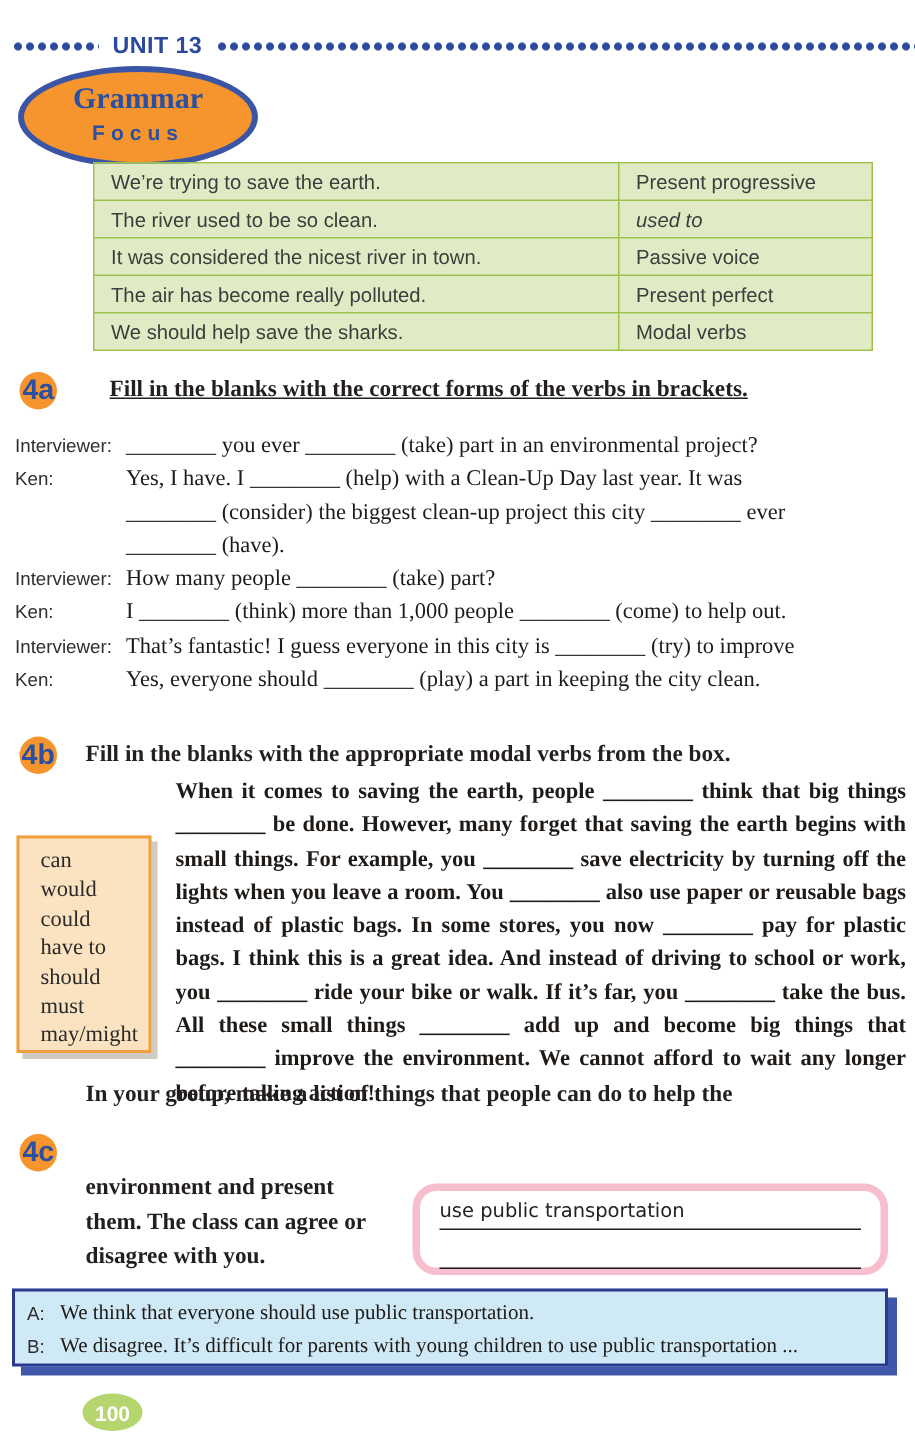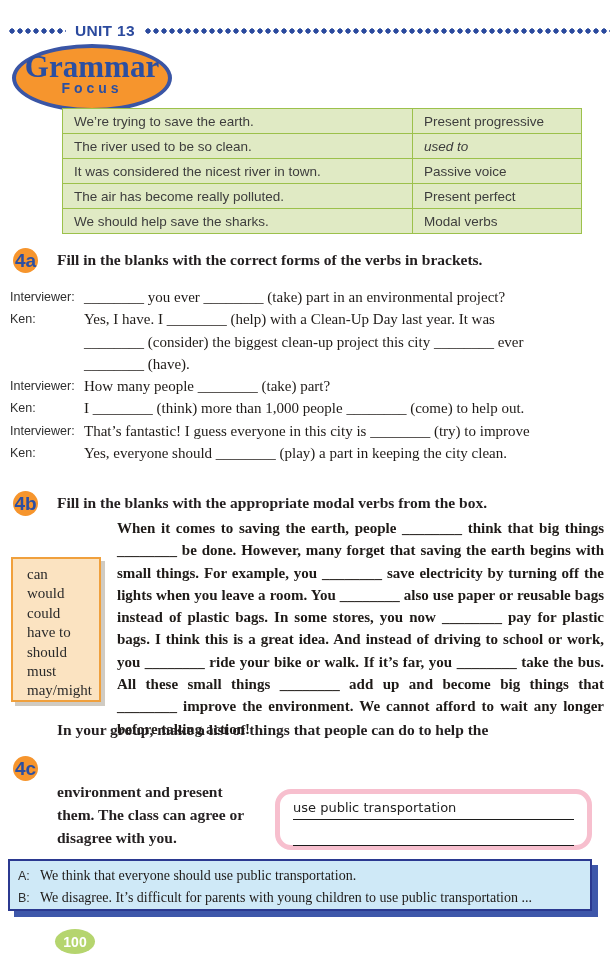--- a/index.html
+++ b/index.html
@@ -11,41 +11,41 @@
   .dotline{height:8px;background-image:radial-gradient(circle at 4px 4px,#2b4a9e 2.4px,rgba(43,74,158,0) 2.9px);
            background-size:8px 8px;background-repeat:repeat-x;background-position:left center;}
   .dots-left{width:58px;margin-right:9px;}
   .dots-right{flex:1;margin-left:9px;}
   .unit-label{font-family:"Liberation Sans",sans-serif;font-weight:bold;font-size:15.5px;
               color:#2b4a9e;letter-spacing:.3px;white-space:nowrap;}
 
   
   .grammar-badge{position:absolute;left:12px;top:44px;width:152px;height:60px;background:#f6952d;
                  border:4px solid #3a55a5;border-radius:50%;text-align:center;}
-  .gf-title{margin-top:5px;font-family:"Liberation Serif",serif;font-weight:bold;font-size:31px;
+  .gf-title{margin-top:5px;font-family:"Liberation Serif",serif;font-weight:bold;font-size:20px;
             line-height:27px;color:#2b4fa2;}
   .gf-subtitle{font-family:"Liberation Sans",sans-serif;font-weight:bold;font-size:14px;
                letter-spacing:4px;color:#2b4fa2;line-height:16px;}
 
   
   .grammar-table{position:absolute;left:62px;top:108px;width:520px;border-collapse:collapse;}
   .grammar-table td{border:1.6px solid #9cc14b;background:#e0eac4;height:24px;padding:0 11px;
                     font-family:"Liberation Sans",sans-serif;font-size:13.5px;color:#3d3d3d;}
   .grammar-table td.form{width:146px;}
   .italic{font-style:italic;}
 
   
   .sec-badge{position:absolute;width:25px;height:25px;border-radius:50%;background:#f6952d;
              color:#2b4fa2;font-family:"Liberation Sans",sans-serif;font-weight:bold;font-size:19px;
              display:flex;align-items:center;justify-content:center;}
   #badge-4a{left:13px;top:248px;}
   #badge-4b{left:13px;top:491px;}
   #badge-4c{left:13px;top:756px;}
   .sec-heading{position:absolute;font-weight:bold;font-size:15.5px;color:#231f20;}
-  #heading-4a{left:57px;top:251px;}
+  #heading-4a{left:73px;top:251px;text-decoration:underline;}
   #heading-4b{left:57px;top:494px;}
   #heading-4c-1{left:57px;top:721px;white-space:nowrap;}
   #heading-4c-2{left:57px;top:780px;width:205px;line-height:23px;}
 
   
   .dialogue{position:absolute;left:10px;top:286px;width:596px;}
   .d-row{display:flex;}
   .d-speaker{width:74px;flex:none;font-family:"Liberation Sans",sans-serif;font-size:12.5px;
              line-height:22.3px;color:#2f2f2f;}
   .d-text{flex:1;font-size:15px;line-height:22.3px;color:#1e1a17;}

